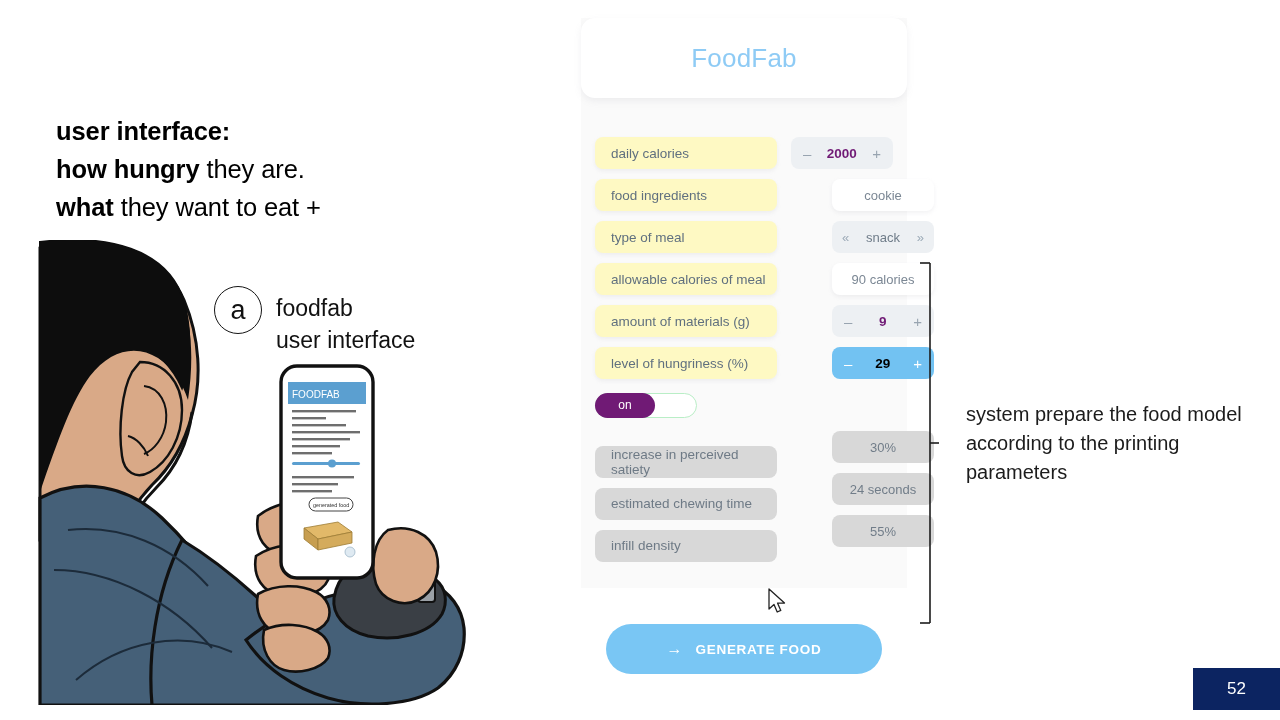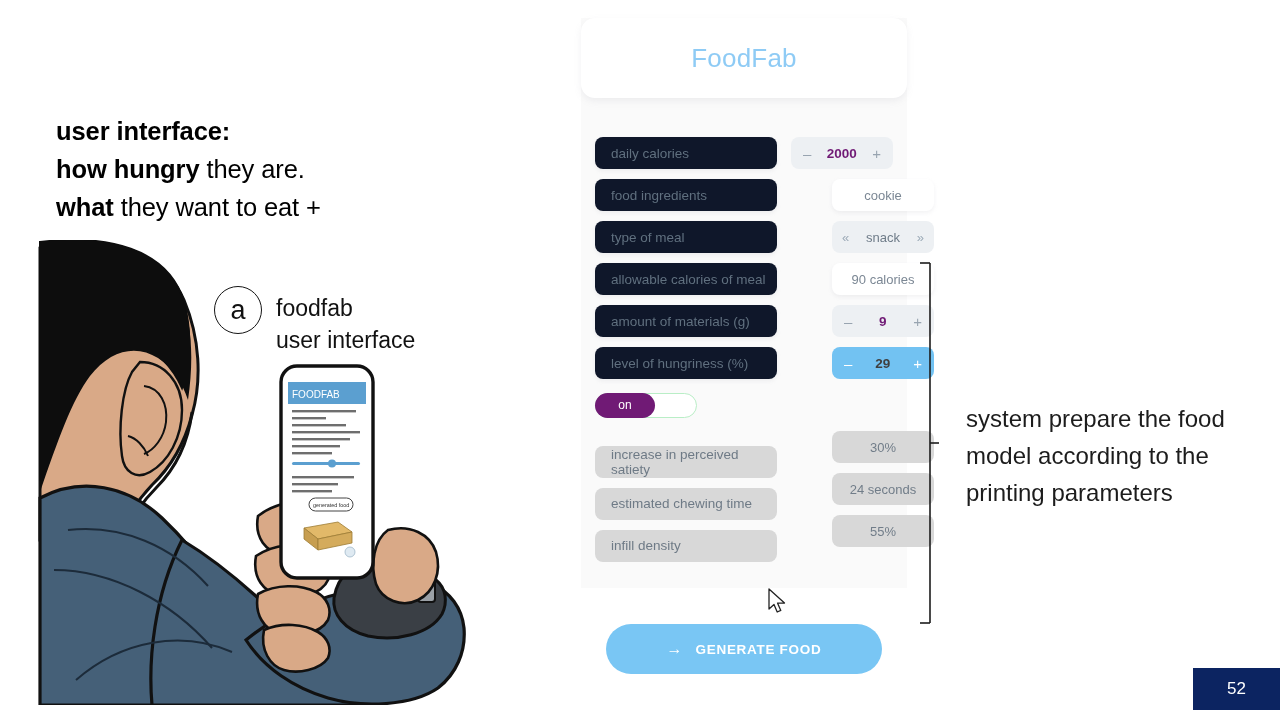--- a/index.html
+++ b/index.html
@@ -111,21 +111,21 @@
     height: 42px;
     margin-bottom: 0px;
     display: flex;
     align-items: center;
   }
   .row + .row { margin-top: 0px; gap: 41px; }
 
   .pill-label {
     width: 182px;
     height: 32px;
-    background: #0f172a;
+    background: #fef9c3;
     border-radius: 8px;
     display: flex;
     align-items: center;
     padding-left: 16px;
     font-size: 13.5px;
     color: #60707f;
     box-shadow: 0 2px 4px rgba(160,165,175,0.14);
     margin-left: 14px;
     flex: 0 0 auto;
   }
@@ -183,21 +183,21 @@
     font-size: 13px;
     color: #6f7c89;
   }
 
   
   .pill-value.active {
     background: #72c2f2;
     box-shadow: none;
   }
   .pill-value.active .sym { color: #ffffff; }
-  .pill-value.active .num { color: #404040; font-weight: bold; }
+  .pill-value.active .num { color: #000000; font-weight: bold; }
 
   
   .debug-label {
     width: 182px;
     height: 32px;
     display: flex;
     align-items: center;
     padding-left: 16px;
     font-size: 14.5px;
     color: #5f6e7c;
@@ -276,22 +276,22 @@
     top: 262px;
     width: 22px;
     height: 362px;
   }
 
   #annotation {
     position: absolute;
     left: 966px;
     top: 400px;
     width: 280px;
-    font-size: 24px;
-    line-height: 37px;
+    font-size: 20px;
+    line-height: 29px;
     color: #1c1c1c;
   }
 
   
   #pagenum {
     position: absolute;
     left: 1193px;
     top: 668px;
     width: 87px;
     height: 42px;

